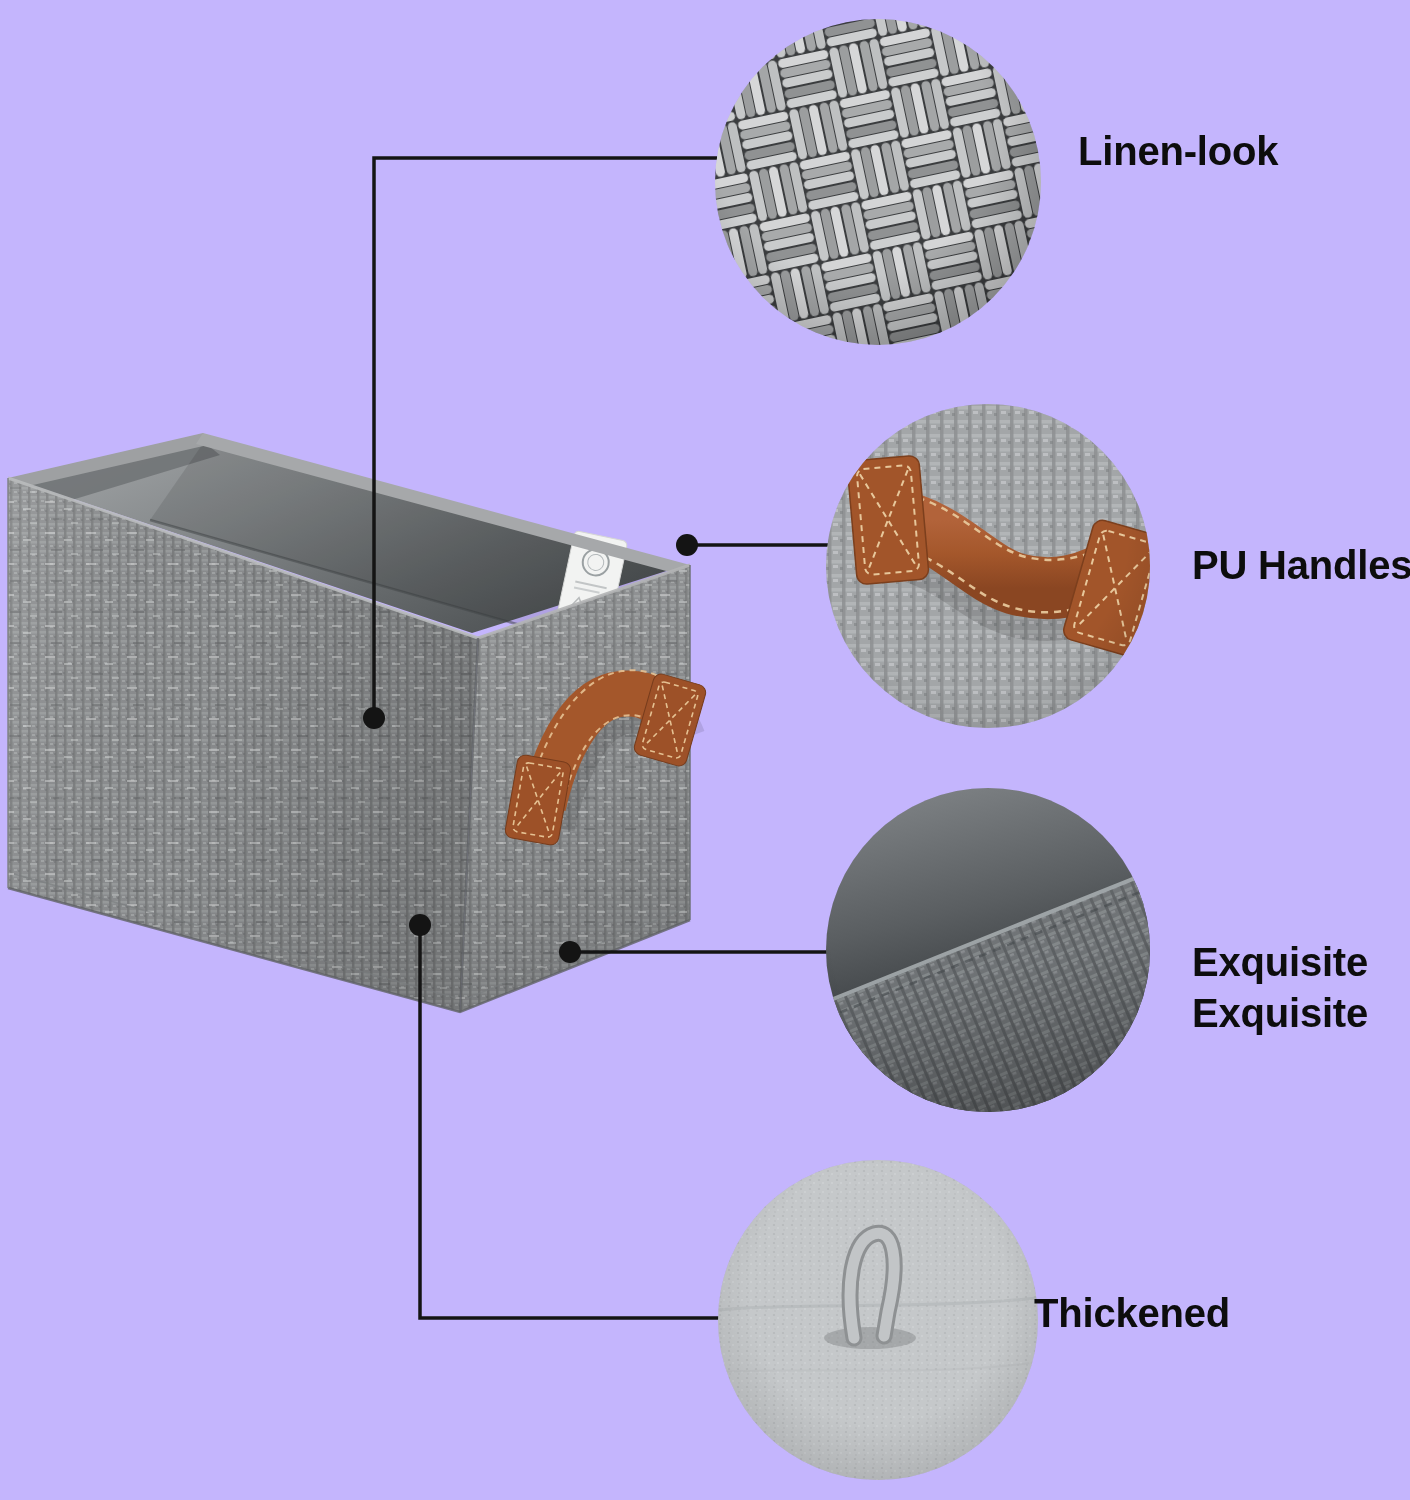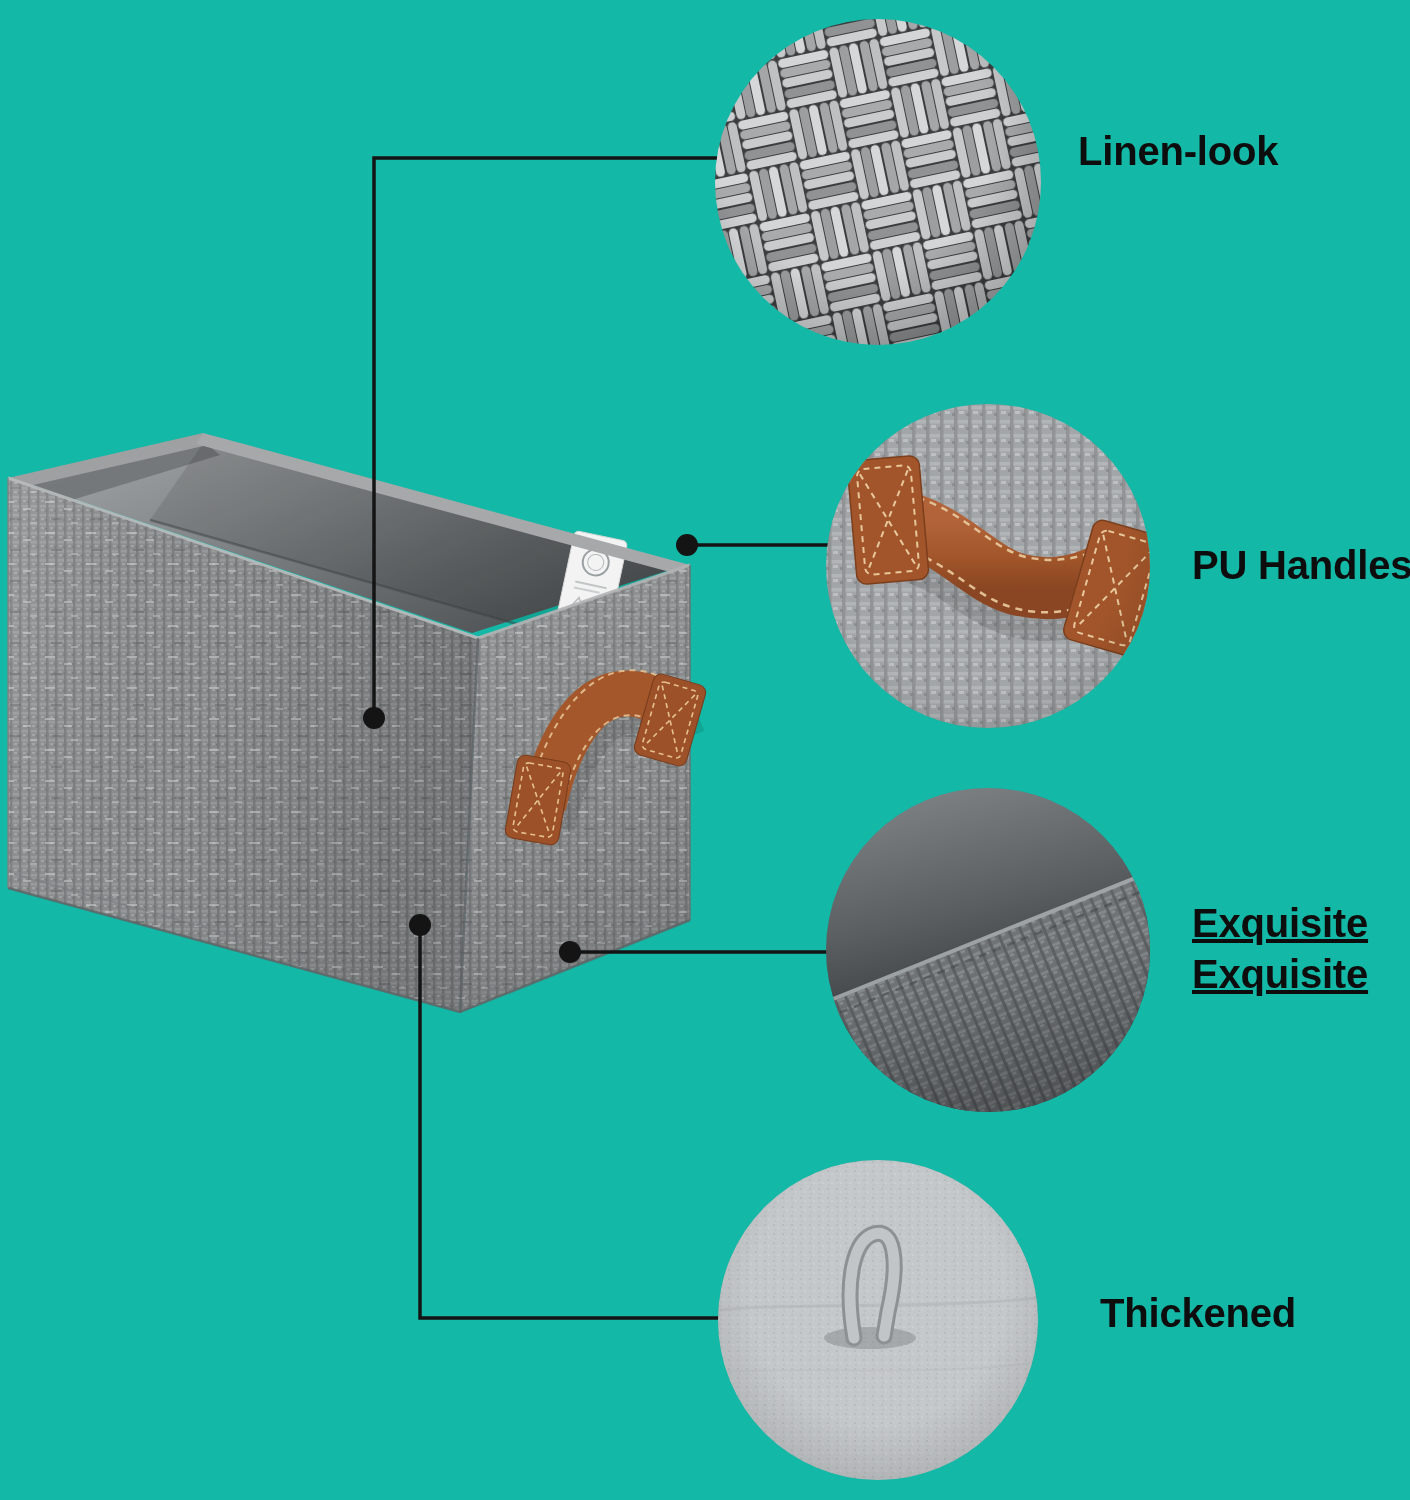--- a/index.html
+++ b/index.html
@@ -1,21 +1,21 @@
 <!DOCTYPE html>
 <html><head>
 <meta charset="utf-8">
 <style>
   * { margin: 0; padding: 0; box-sizing: border-box; }
   html, body { background: #ffffff; }
   .canvas {
     position: relative;
     width: 1410px;
     height: 1500px;
-    background: #14b8a6;
+    background: #c4b5fd;
     overflow: hidden;
     font-family: "Liberation Sans", sans-serif;
   }
   .scene { position: absolute; left: 0; top: 0; }
   .callout {
     position: absolute;
     border-radius: 50%;
     overflow: hidden;
     box-shadow: inset 0 0 2px rgba(0,0,0,0.15);
   }
@@ -29,22 +29,22 @@
     font-weight: 700;
     font-size: 40px;
     line-height: 1.28;
     letter-spacing: -0.2px;
     color: #0d0d0d;
     white-space: nowrap;
   }
   .feature-label span { display: block; }
   .l1 { left: 1078px; top: 126px; }
   .l2 { left: 1192px; top: 540px; }
-  .l3 { left: 1192px; top: 898px; text-decoration: underline; }
-  .l4 { left: 1100px; top: 1288px; }
+  .l3 { left: 1192px; top: 937px; }
+  .l4 { left: 1034px; top: 1288px; }
 </style>
 </head>
 <body>
 
 <div class="canvas">
 
   <svg class="scene" viewBox="0 0 1410 1500" width="1410" height="1500">
     <defs>
       <pattern id="fabS" width="9" height="9" patternUnits="userSpaceOnUse">
         <rect width="9" height="9" fill="#8d8f91"></rect>

